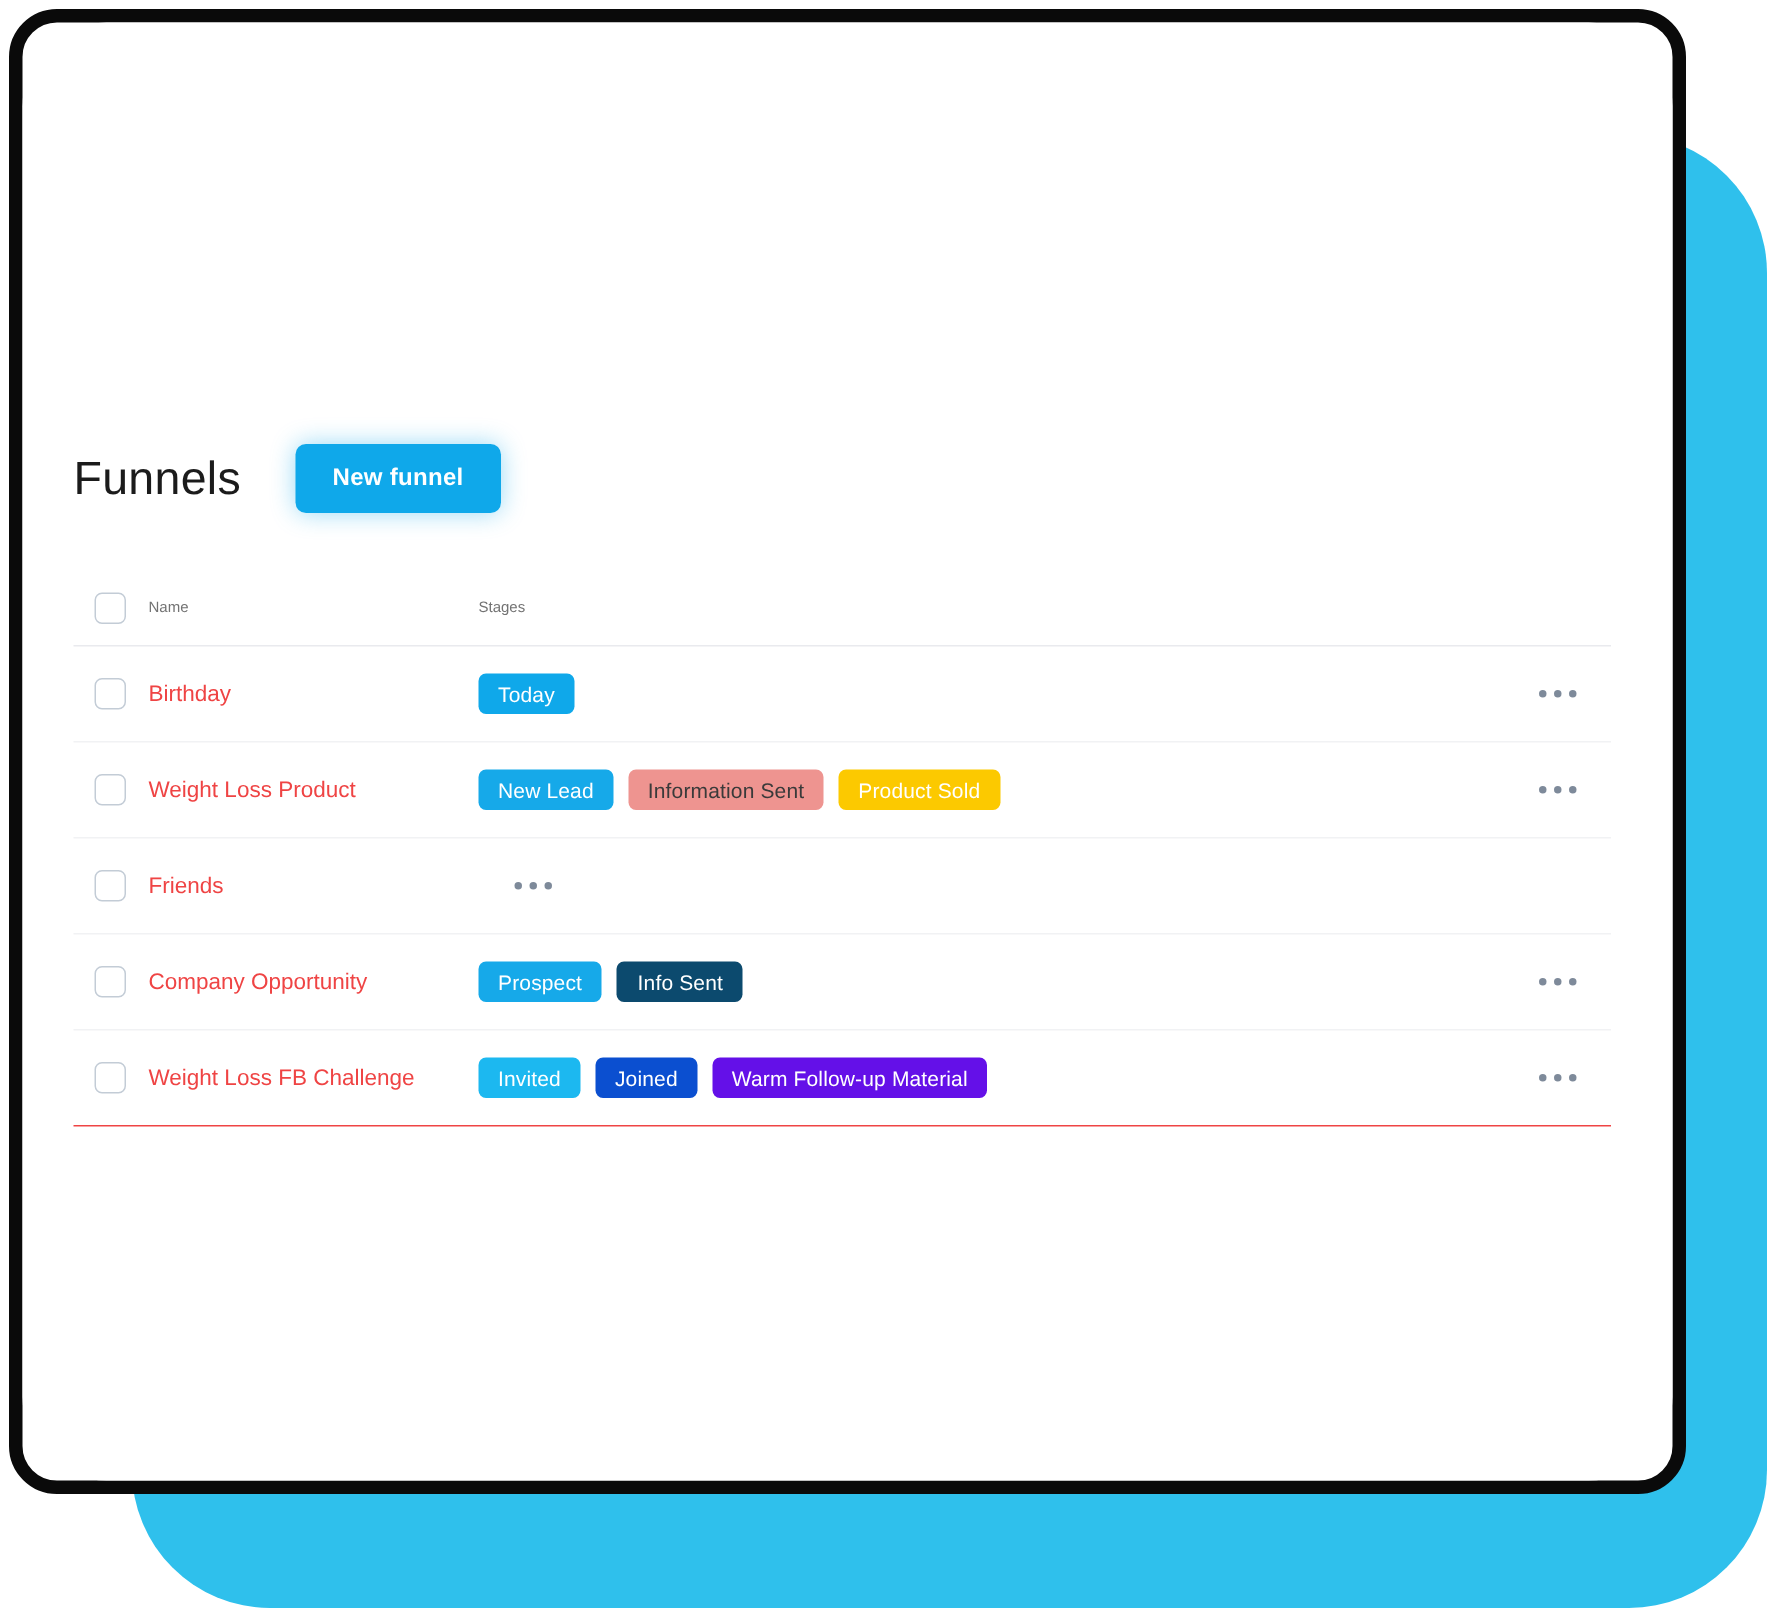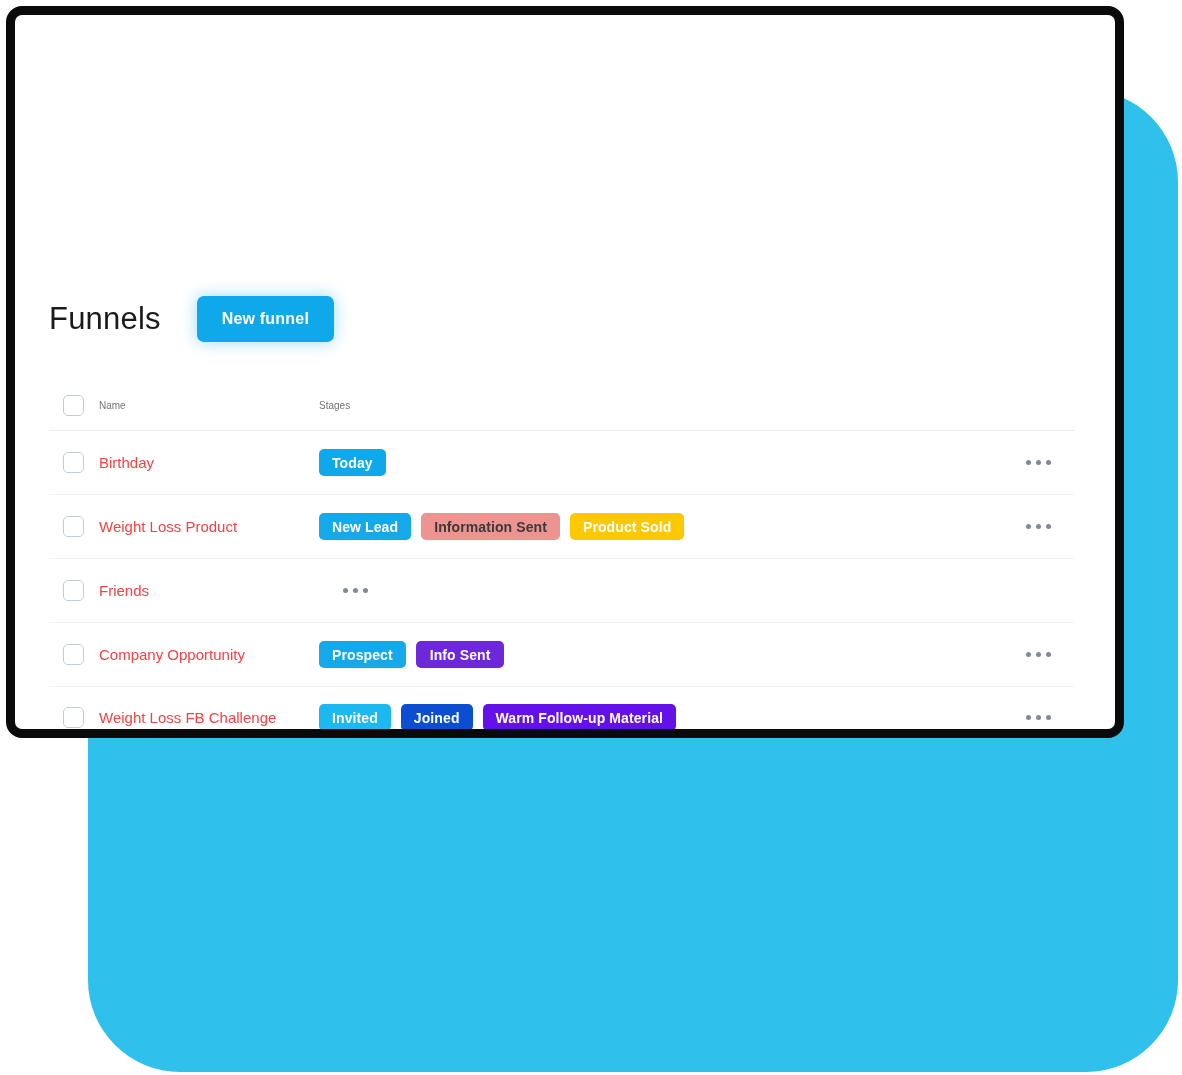--- a/index.html
+++ b/index.html
@@ -29,23 +29,23 @@
     background: #2fc0ec;
     border-radius: 92px;
   }
 
   
   #device-frame {
     position: absolute;
     left: 6px;
     top: 6px;
     width: 1118px;
-    height: 732px;
+    height: 990px;
     border: 9px solid #0a0a0a;
-    border-radius: 16px;
+    border-radius: 32px;
     background: #ffffff;
   }
 
   #card-inner {
     position: absolute;
     left: 0; top: 0;
     width: 100%; height: 100%;
     border-radius: 56px;
     background: #ffffff;
     overflow: hidden;
@@ -102,21 +102,21 @@
 
   .thead-row {
     height: 50px;
     border-bottom: 1px solid #e9eaee;
   }
 
   .tbody-row {
     height: 64px;
     border-bottom: 1px solid #f1f2f4;
   }
-  .tbody-row:last-child { border-bottom: 3px solid #ef4444; }
+  .tbody-row:last-child { border-bottom: 1px solid #ef4444; }
 
   .col-check {
     width: 50px;
     flex: 0 0 50px;
     display: flex;
     align-items: center;
     padding-left: 14px;
   }
 
   .col-name {
@@ -161,21 +161,21 @@
   }
 
   .tag {
     display: inline-flex;
     align-items: center;
     justify-content: center;
     height: 27px;
     padding: 0 13px;
     border-radius: 5px;
     font-size: 14px;
-    font-weight: bold;
+    font-weight: normal;
     color: #ffffff;
     white-space: nowrap;
     cursor: pointer;
     letter-spacing: 0.1px;
   }
 
   .dots-menu {
     display: flex;
     gap: 5px;
     cursor: pointer;
@@ -263,21 +263,21 @@
                 </div>
               </div>
             </div>
             <div class="trow tbody-row">
               <div class="col-check">
                 <div class="checkbox"></div>
               </div>
               <div class="col-name">Company Opportunity</div>
               <div class="col-stages">
                 <span class="tag" style="background: rgb(22, 169, 233); color: rgb(255, 255, 255);">Prospect</span>
-                <span class="tag" style="background: #6d28d9; color: rgb(255, 255, 255); padding-left: 14px;">Info Sent</span>
+                <span class="tag" style="background: #0c4a6e; color: rgb(255, 255, 255); padding-left: 14px;">Info Sent</span>
               </div>
               <div class="col-actions">
                 <div class="dots-menu">
                   <i></i>
                   <i></i>
                   <i></i>
                 </div>
               </div>
             </div>
             <div class="trow tbody-row">

